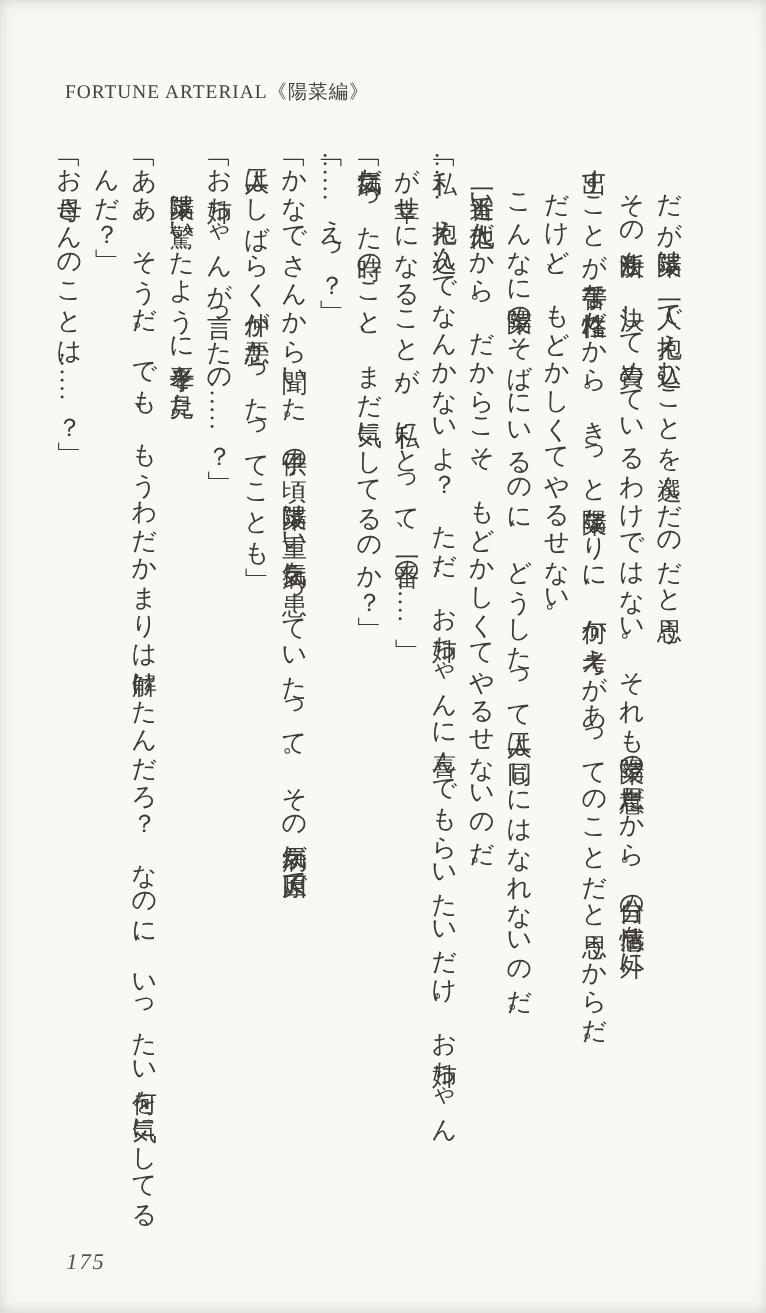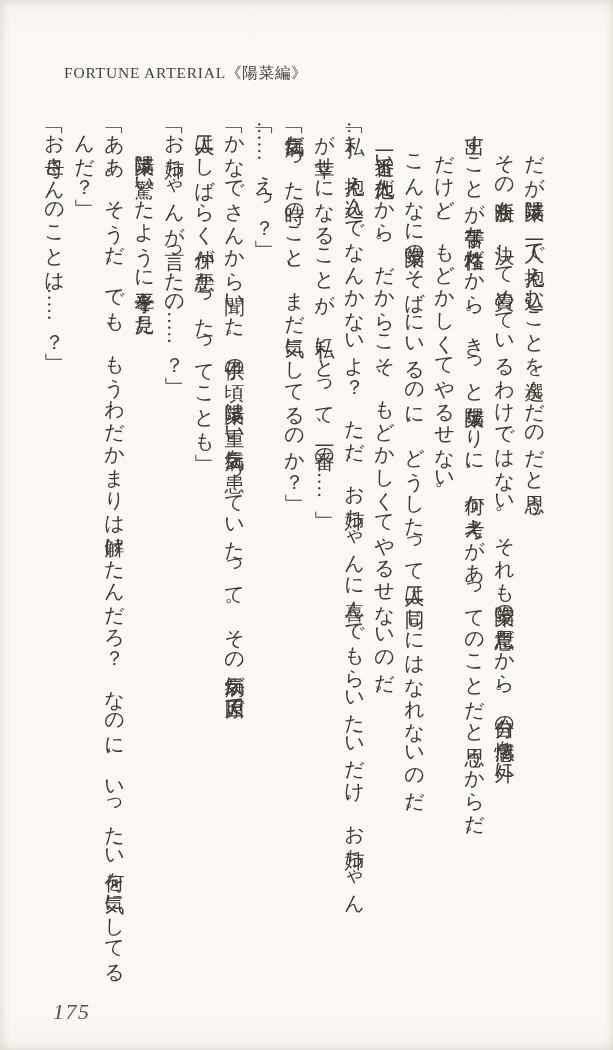--- a/index.html
+++ b/index.html
@@ -19,21 +19,21 @@
     inset: 0;
     background: linear-gradient(180deg, #f5f4f1 0%, #f9f8f5 4%, #f9f8f5 96%, #f5f4f0 100%);
     box-shadow:
       inset 4px 0 10px rgba(100, 95, 85, 0.07),
       inset -3px 0 8px rgba(100, 95, 85, 0.05),
       inset 0 4px 8px rgba(100, 95, 85, 0.06),
       inset 0 -4px 8px rgba(100, 95, 85, 0.05);
   }
   .running-header {
     position: absolute;
-    left: 64px;
+    left: 52px;
     top: 63px;
     font-size: 15.5px;
     letter-spacing: 0.8px;
     color: #45423c;
   }
   .textblock {
     position: absolute;
     left: 40px;
     top: 121px;
     width: 510px;
@@ -49,21 +49,21 @@
     white-space: nowrap;
     font-size: 20px;
     line-height: 30px;
     letter-spacing: 0;
     color: #3e3b36;
   }
   .pageno {
     position: absolute;
     left: 53px;
     top: 999px;
-    font-size: 22px;
+    font-size: 18px;
     font-style: italic;
     letter-spacing: 1.5px;
     color: #56524b;
   }
 </style>
 </head>
 <body>
 
 <div class="page">
   <div class="running-header">FORTUNE ARTERIAL《陽菜編》</div>

